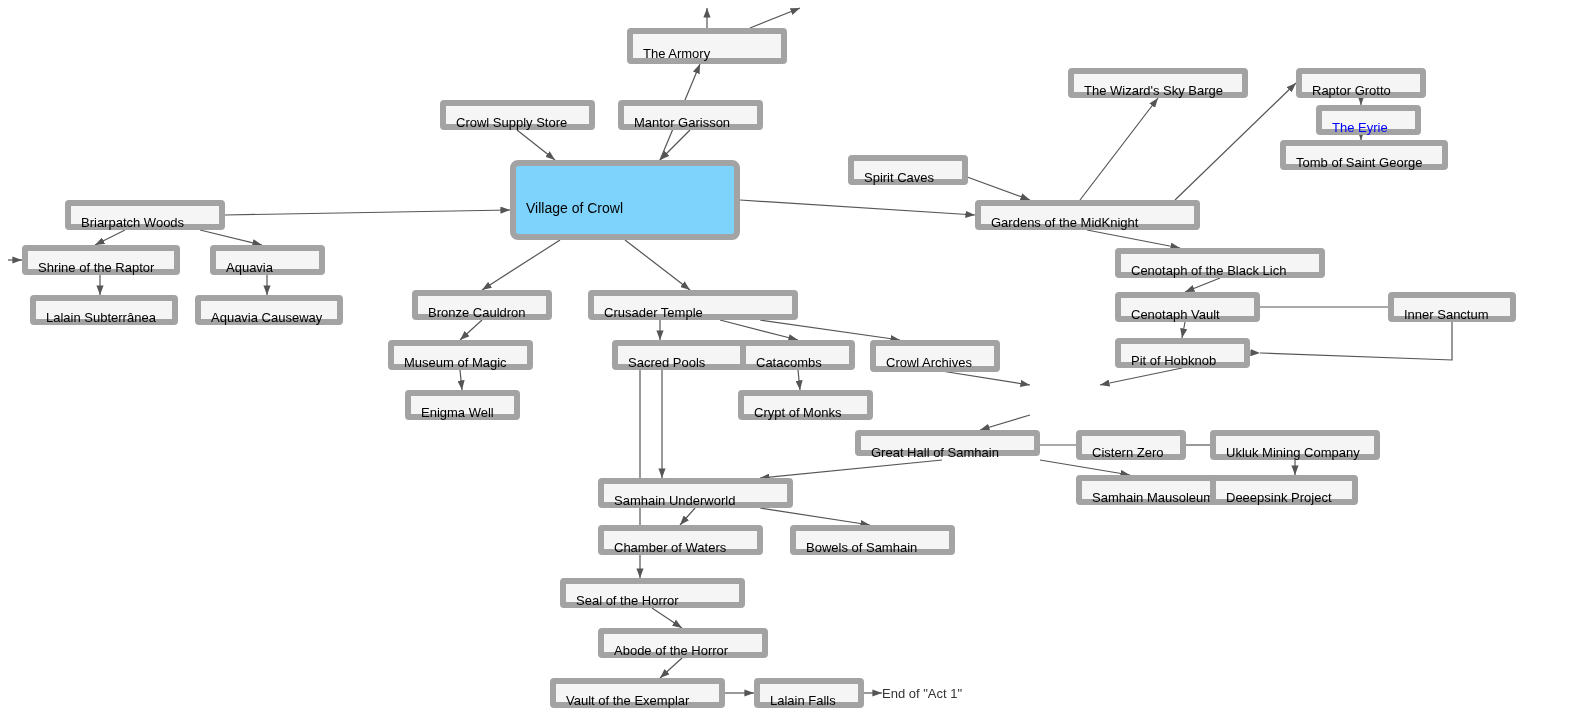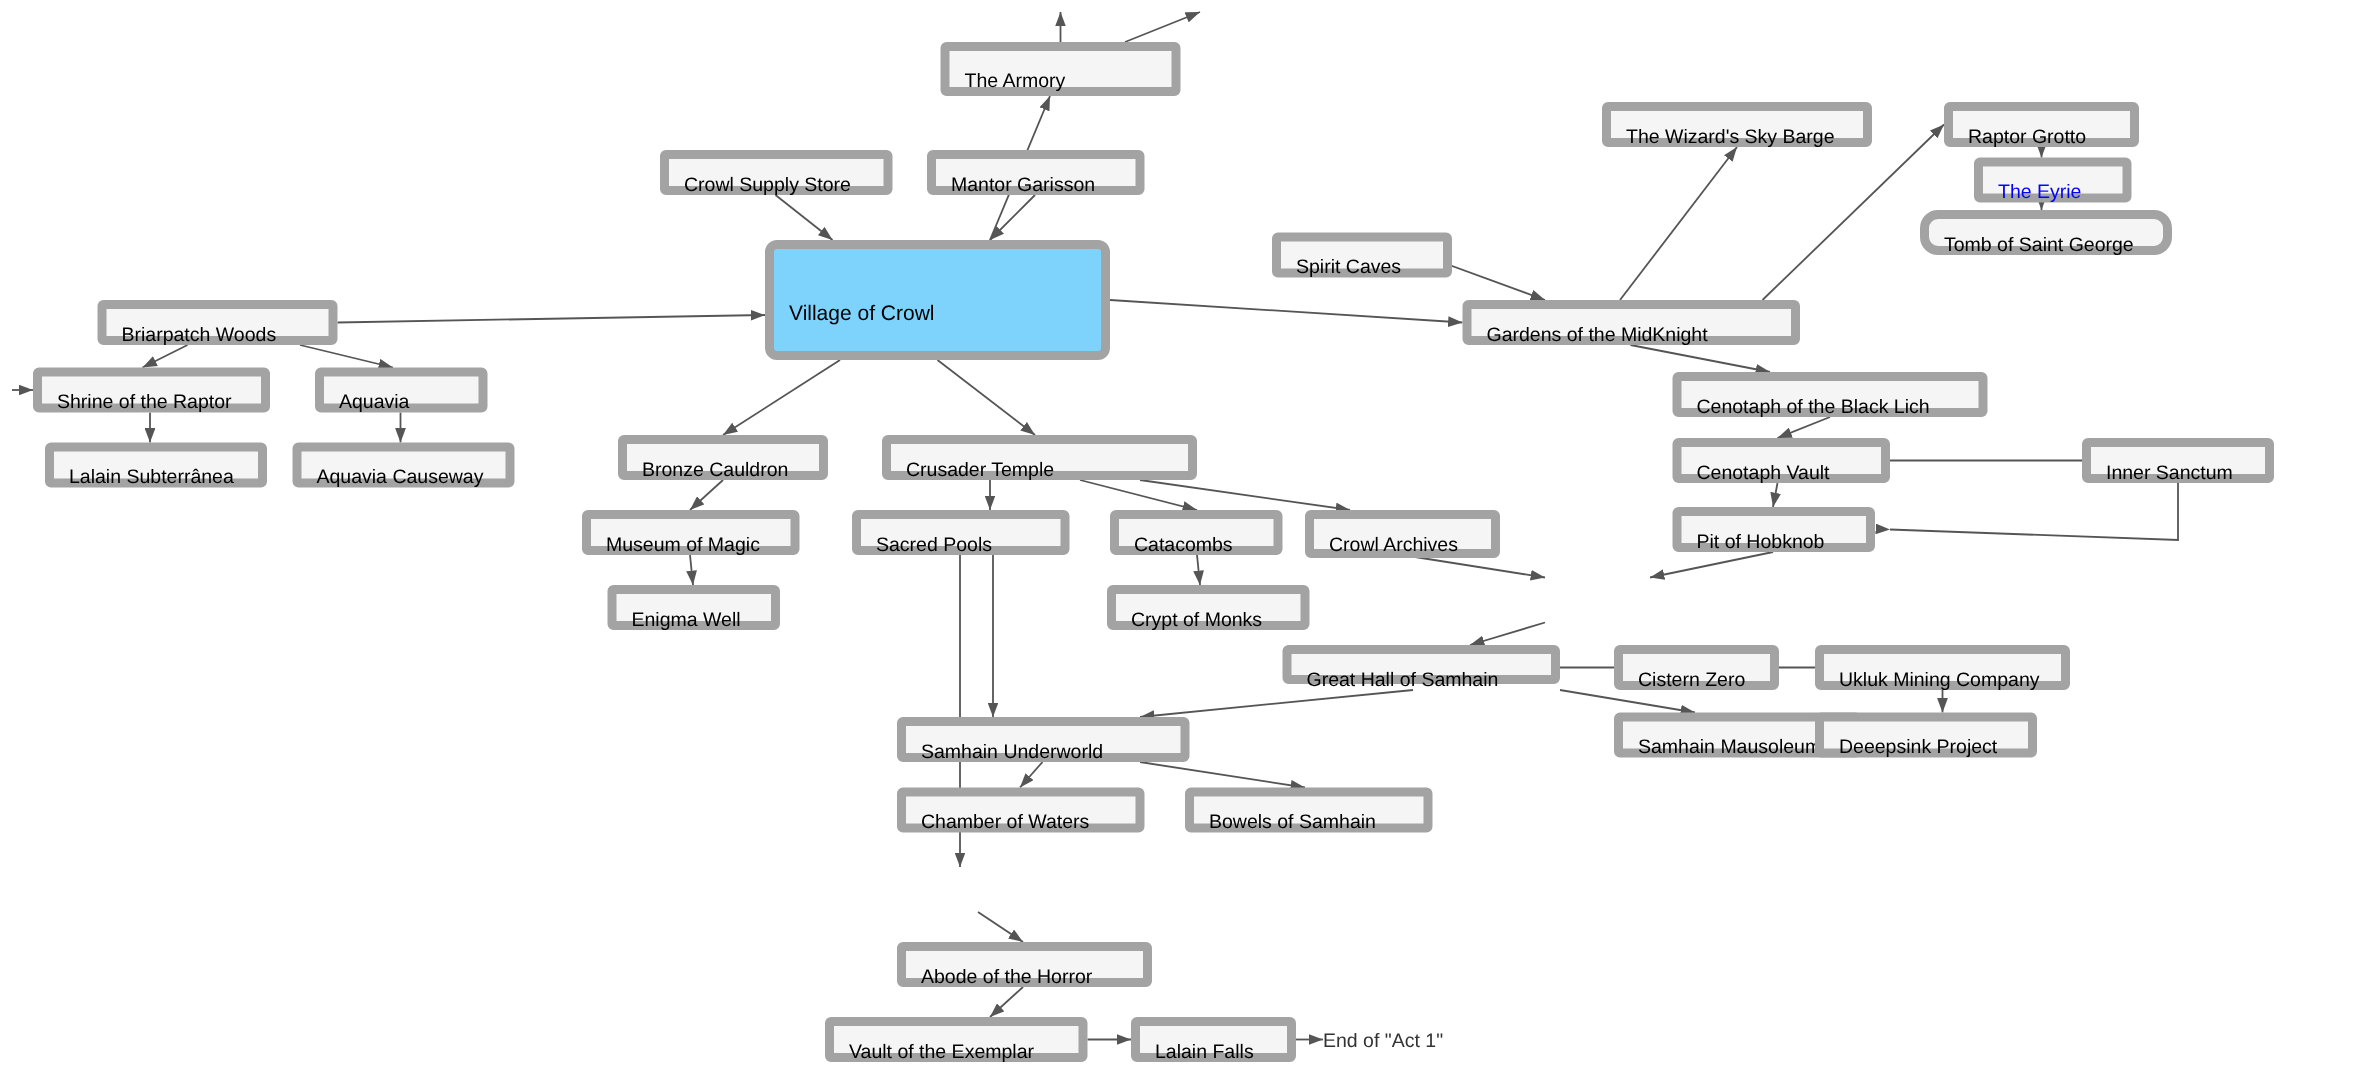--- a/index.html
+++ b/index.html
@@ -156,39 +156,40 @@
     <div class="node large" style="left: 510px; top: 160px; width: 230px; height: 80px; line-height: 80px;">Village of Crowl</div>
     <div class="node" style="left: 65px; top: 200px; width: 160px; height: 30px; line-height: 30px;">Briarpatch Woods</div>
     <div class="node" style="left: 22px; top: 245px; width: 158px; height: 30px; line-height: 30px;">Shrine of the Raptor</div>
     <div class="node" style="left: 30px; top: 295px; width: 148px; height: 30px; line-height: 30px;">Lalain Subterrânea</div>
     <div class="node" style="left: 210px; top: 245px; width: 115px; height: 30px; line-height: 30px;">Aquavia</div>
     <div class="node" style="left: 195px; top: 295px; width: 148px; height: 30px; line-height: 30px;">Aquavia Causeway</div>
     <div class="node" style="left: 412px; top: 290px; width: 140px; height: 30px; line-height: 30px;">Bronze Cauldron</div>
     <div class="node" style="left: 388px; top: 340px; width: 145px; height: 30px; line-height: 30px;">Museum of Magic</div>
     <div class="node" style="left: 405px; top: 390px; width: 115px; height: 30px; line-height: 30px;">Enigma Well</div>
     <div class="node" style="left: 588px; top: 290px; width: 210px; height: 30px; line-height: 30px;">Crusader Temple</div>
-    <div class="node" style="left: 568px; top: 340px; width: 145px; height: 30px; line-height: 30px;">Sacred Pools</div>
+    <div class="node" style="left: 612px; top: 340px; width: 145px; height: 30px; line-height: 30px;">Sacred Pools</div>
     <div class="node" style="left: 740px; top: 340px; width: 115px; height: 30px; line-height: 30px;">Catacombs</div>
     <div class="node" style="left: 870px; top: 340px; width: 130px; height: 32px; line-height: 30px;">Crowl Archives</div>
     <div class="node" style="left: 738px; top: 390px; width: 135px; height: 30px; line-height: 30px;">Crypt of Monks</div>
     <div class="node" style="left: 975px; top: 200px; width: 225px; height: 30px; line-height: 30px;">Gardens of the MidKnight</div>
     <div class="node" style="left: 848px; top: 155px; width: 120px; height: 30px; line-height: 30px;">Spirit Caves</div>
     <div class="node" style="left: 1068px; top: 68px; width: 180px; height: 30px; line-height: 30px;">The Wizard's Sky Barge</div>
     <div class="node" style="left: 1296px; top: 68px; width: 130px; height: 30px; line-height: 30px;">Raptor Grotto</div>
     <div class="node blue-text" style="left: 1316px; top: 105px; width: 105px; height: 30px; line-height: 30px;">The Eyrie</div>
-    <div class="node" style="left: 1280px; top: 140px; width: 168px; height: 30px; line-height: 30px; border-radius: 12px;">Tomb of Saint George</div>
+    <div class="node" style="left: 1280px; top: 140px; width: 168px; height: 30px; line-height: 30px;">Tomb of Saint George</div>
     <div class="node" style="left: 1115px; top: 248px; width: 210px; height: 30px; line-height: 30px;">Cenotaph of the Black Lich</div>
     <div class="node" style="left: 1115px; top: 292px; width: 145px; height: 30px; line-height: 30px;">Cenotaph Vault</div>
     <div class="node" style="left: 1388px; top: 292px; width: 128px; height: 30px; line-height: 30px;">Inner Sanctum</div>
     <div class="node" style="left: 1115px; top: 338px; width: 135px; height: 30px; line-height: 30px;">Pit of Hobknob</div>
     <div class="node" style="left: 855px; top: 430px; width: 185px; height: 26px; line-height: 30px;">Great Hall of Samhain</div>
     <div class="node" style="left: 1076px; top: 430px; width: 110px; height: 30px; line-height: 30px;">Cistern Zero</div>
     <div class="node" style="left: 1210px; top: 430px; width: 170px; height: 30px; line-height: 30px;">Ukluk Mining Company</div>
     <div class="node" style="left: 1076px; top: 475px; width: 165px; height: 30px; line-height: 30px;">Samhain Mausoleum</div>
     <div class="node" style="left: 1210px; top: 475px; width: 148px; height: 30px; line-height: 30px;">Deeepsink Project</div>
     <div class="node" style="left: 598px; top: 478px; width: 195px; height: 30px; line-height: 30px;">Samhain Underworld</div>
     <div class="node" style="left: 598px; top: 525px; width: 165px; height: 30px; line-height: 30px;">Chamber of Waters</div>
     <div class="node" style="left: 790px; top: 525px; width: 165px; height: 30px; line-height: 30px;">Bowels of Samhain</div>
+    <div class="node" style="left: 560px; top: 578px; width: 185px; height: 30px; line-height: 30px;">Seal of the Horror</div>
     <div class="node" style="left: 598px; top: 628px; width: 170px; height: 30px; line-height: 30px;">Abode of the Horror</div>
     <div class="node" style="left: 550px; top: 678px; width: 175px; height: 30px; line-height: 30px;">Vault of the Exemplar</div>
     <div class="node" style="left: 754px; top: 678px; width: 110px; height: 30px; line-height: 30px;">Lalain Falls</div>
     <div class="end-label" style="left: 882px; top: 686px;">End of "Act 1"</div>
   </div>
 
 </body></html>

